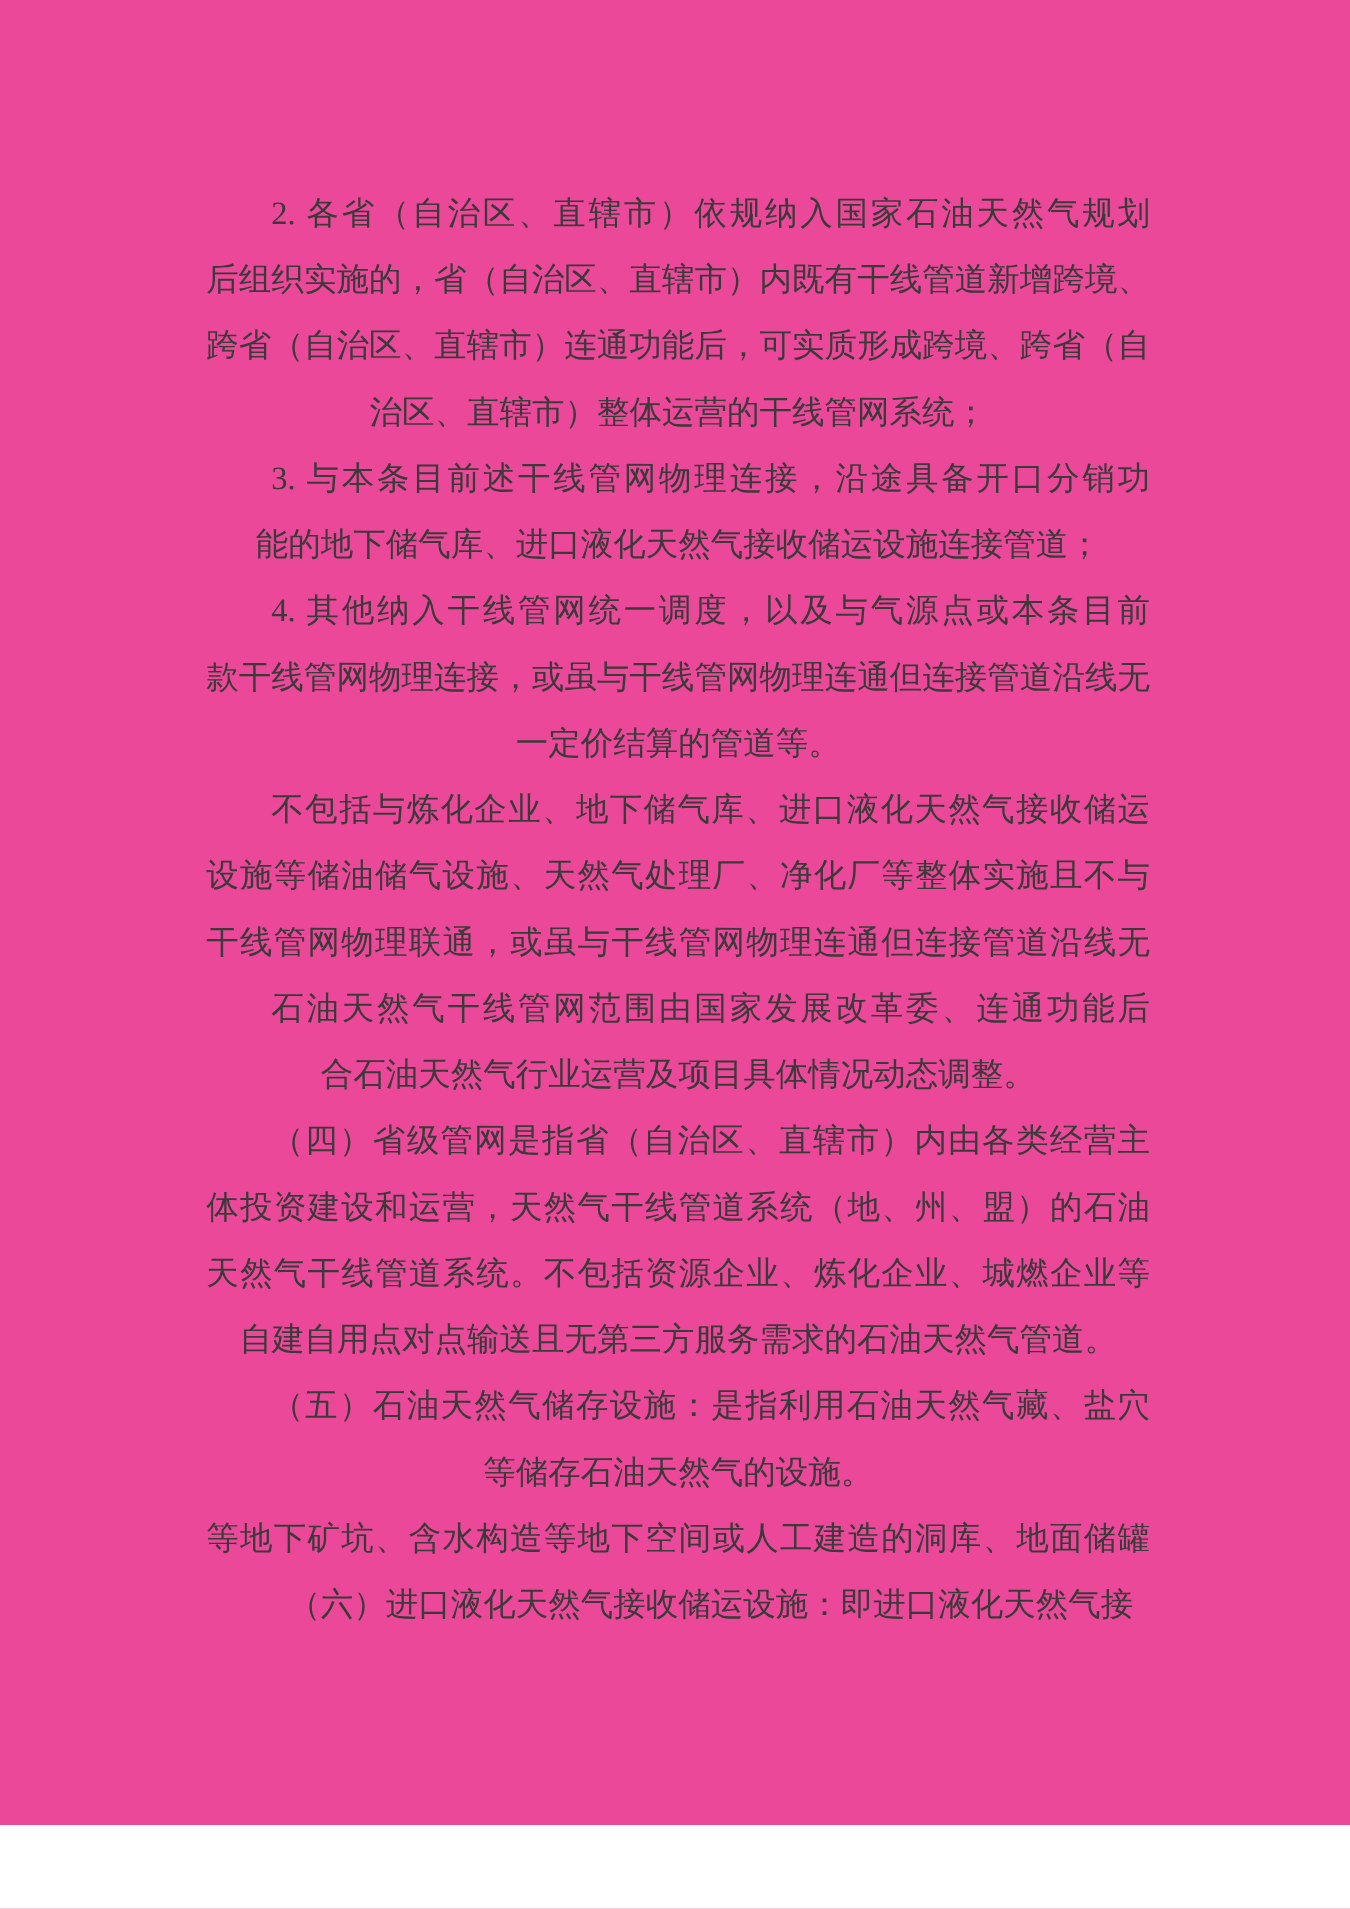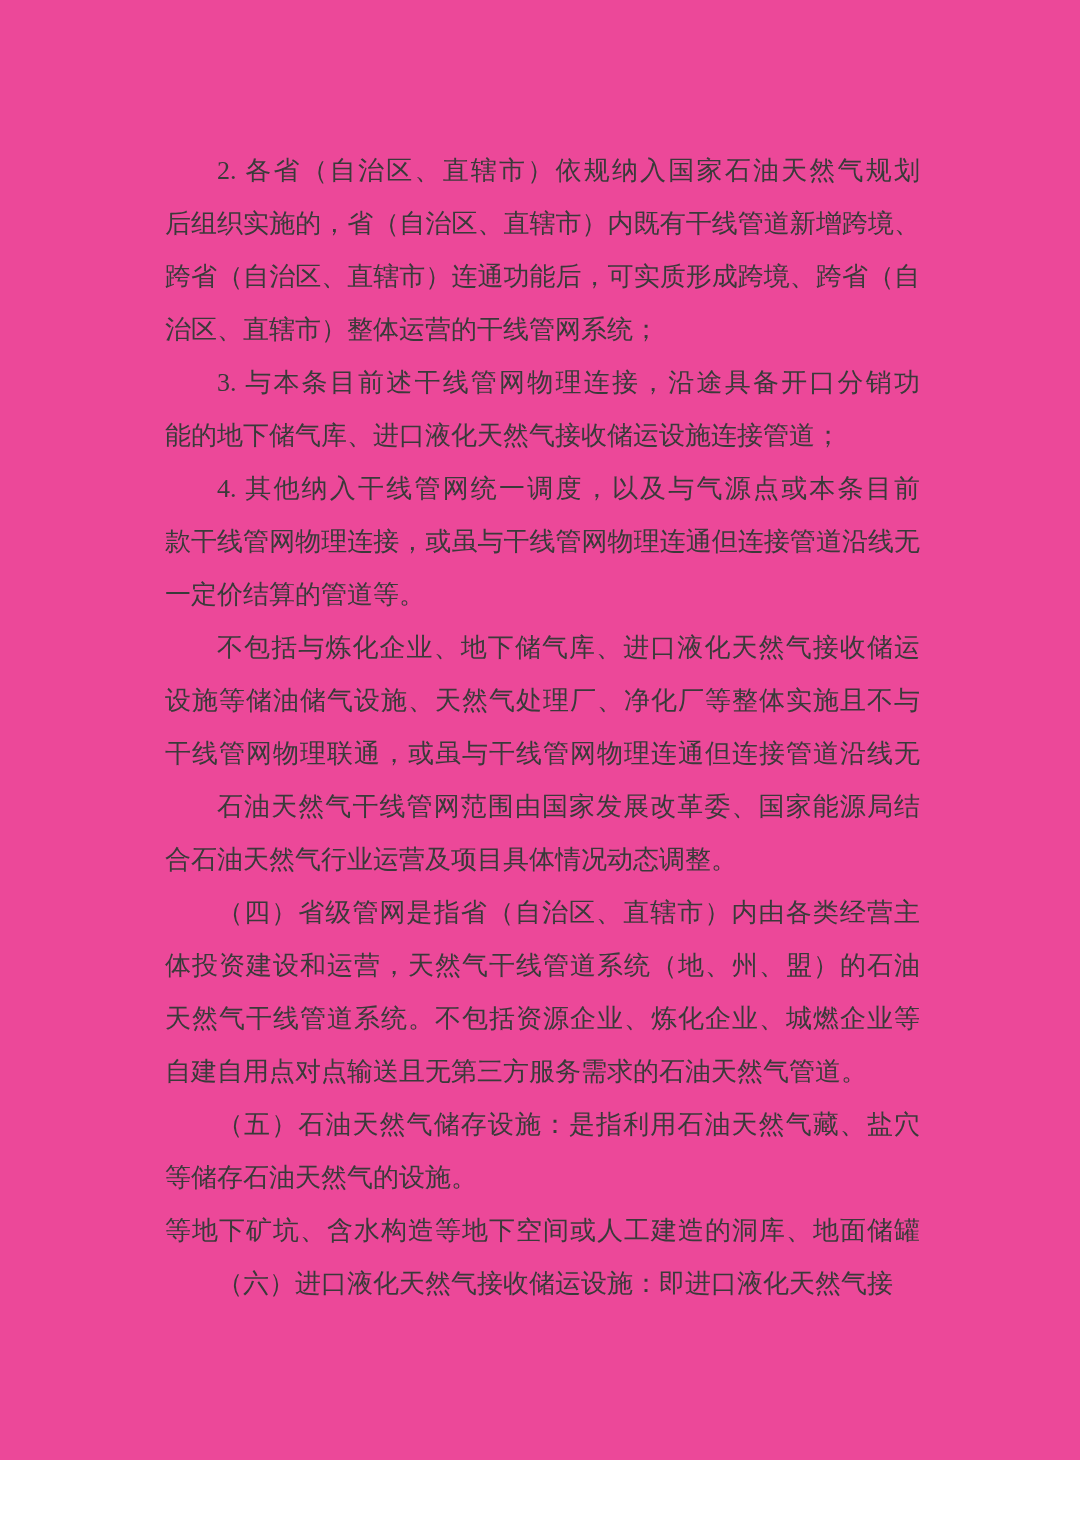--- a/index.html
+++ b/index.html
@@ -33,21 +33,21 @@
     text-align: justify;
     text-align-last: justify;
     text-justify: inter-ideograph;
     white-space: nowrap;
     overflow: visible;
   }
   .line.first {
     text-indent: 52px;
   }
   .line.last {
-    text-align: left;
+    text-align: center;
     text-align-last: auto;
   }
   .page-number {
     position: absolute;
     top: 1414px;
     left: 0;
     width: 1080px;
     height: 40px;
     line-height: 40px;
     text-align: right;
@@ -76,21 +76,21 @@
         <div class="line first">4. 其他纳入干线管网统一调度，以及与气源点或本条目前</div>
         <div class="line">款干线管网物理连接，或虽与干线管网物理连通但连接管道沿线无</div>
         <div class="line last">一定价结算的管道等。</div>
       </div>
       <div class="para">
         <div class="line first">不包括与炼化企业、地下储气库、进口液化天然气接收储运</div>
         <div class="line">设施等储油储气设施、天然气处理厂、净化厂等整体实施且不与</div>
         <div class="line">干线管网物理联通，或虽与干线管网物理连通但连接管道沿线无</div>
       </div>
       <div class="para">
-        <div class="line first">石油天然气干线管网范围由国家发展改革委、国家能源局结</div>
+        <div class="line first">石油天然气干线管网范围由国家发展改革委、连通功能后</div>
         <div class="line last">合石油天然气行业运营及项目具体情况动态调整。</div>
       </div>
       <div class="para">
         <div class="line first">（四）省级管网是指省（自治区、直辖市）内由各类经营主</div>
         <div class="line">体投资建设和运营，天然气干线管道系统（地、州、盟）的石油</div>
         <div class="line">天然气干线管道系统。不包括资源企业、炼化企业、城燃企业等</div>
         <div class="line last">自建自用点对点输送且无第三方服务需求的石油天然气管道。</div>
       </div>
       <div class="para">
         <div class="line first">（五）石油天然气储存设施：是指利用石油天然气藏、盐穴</div>

